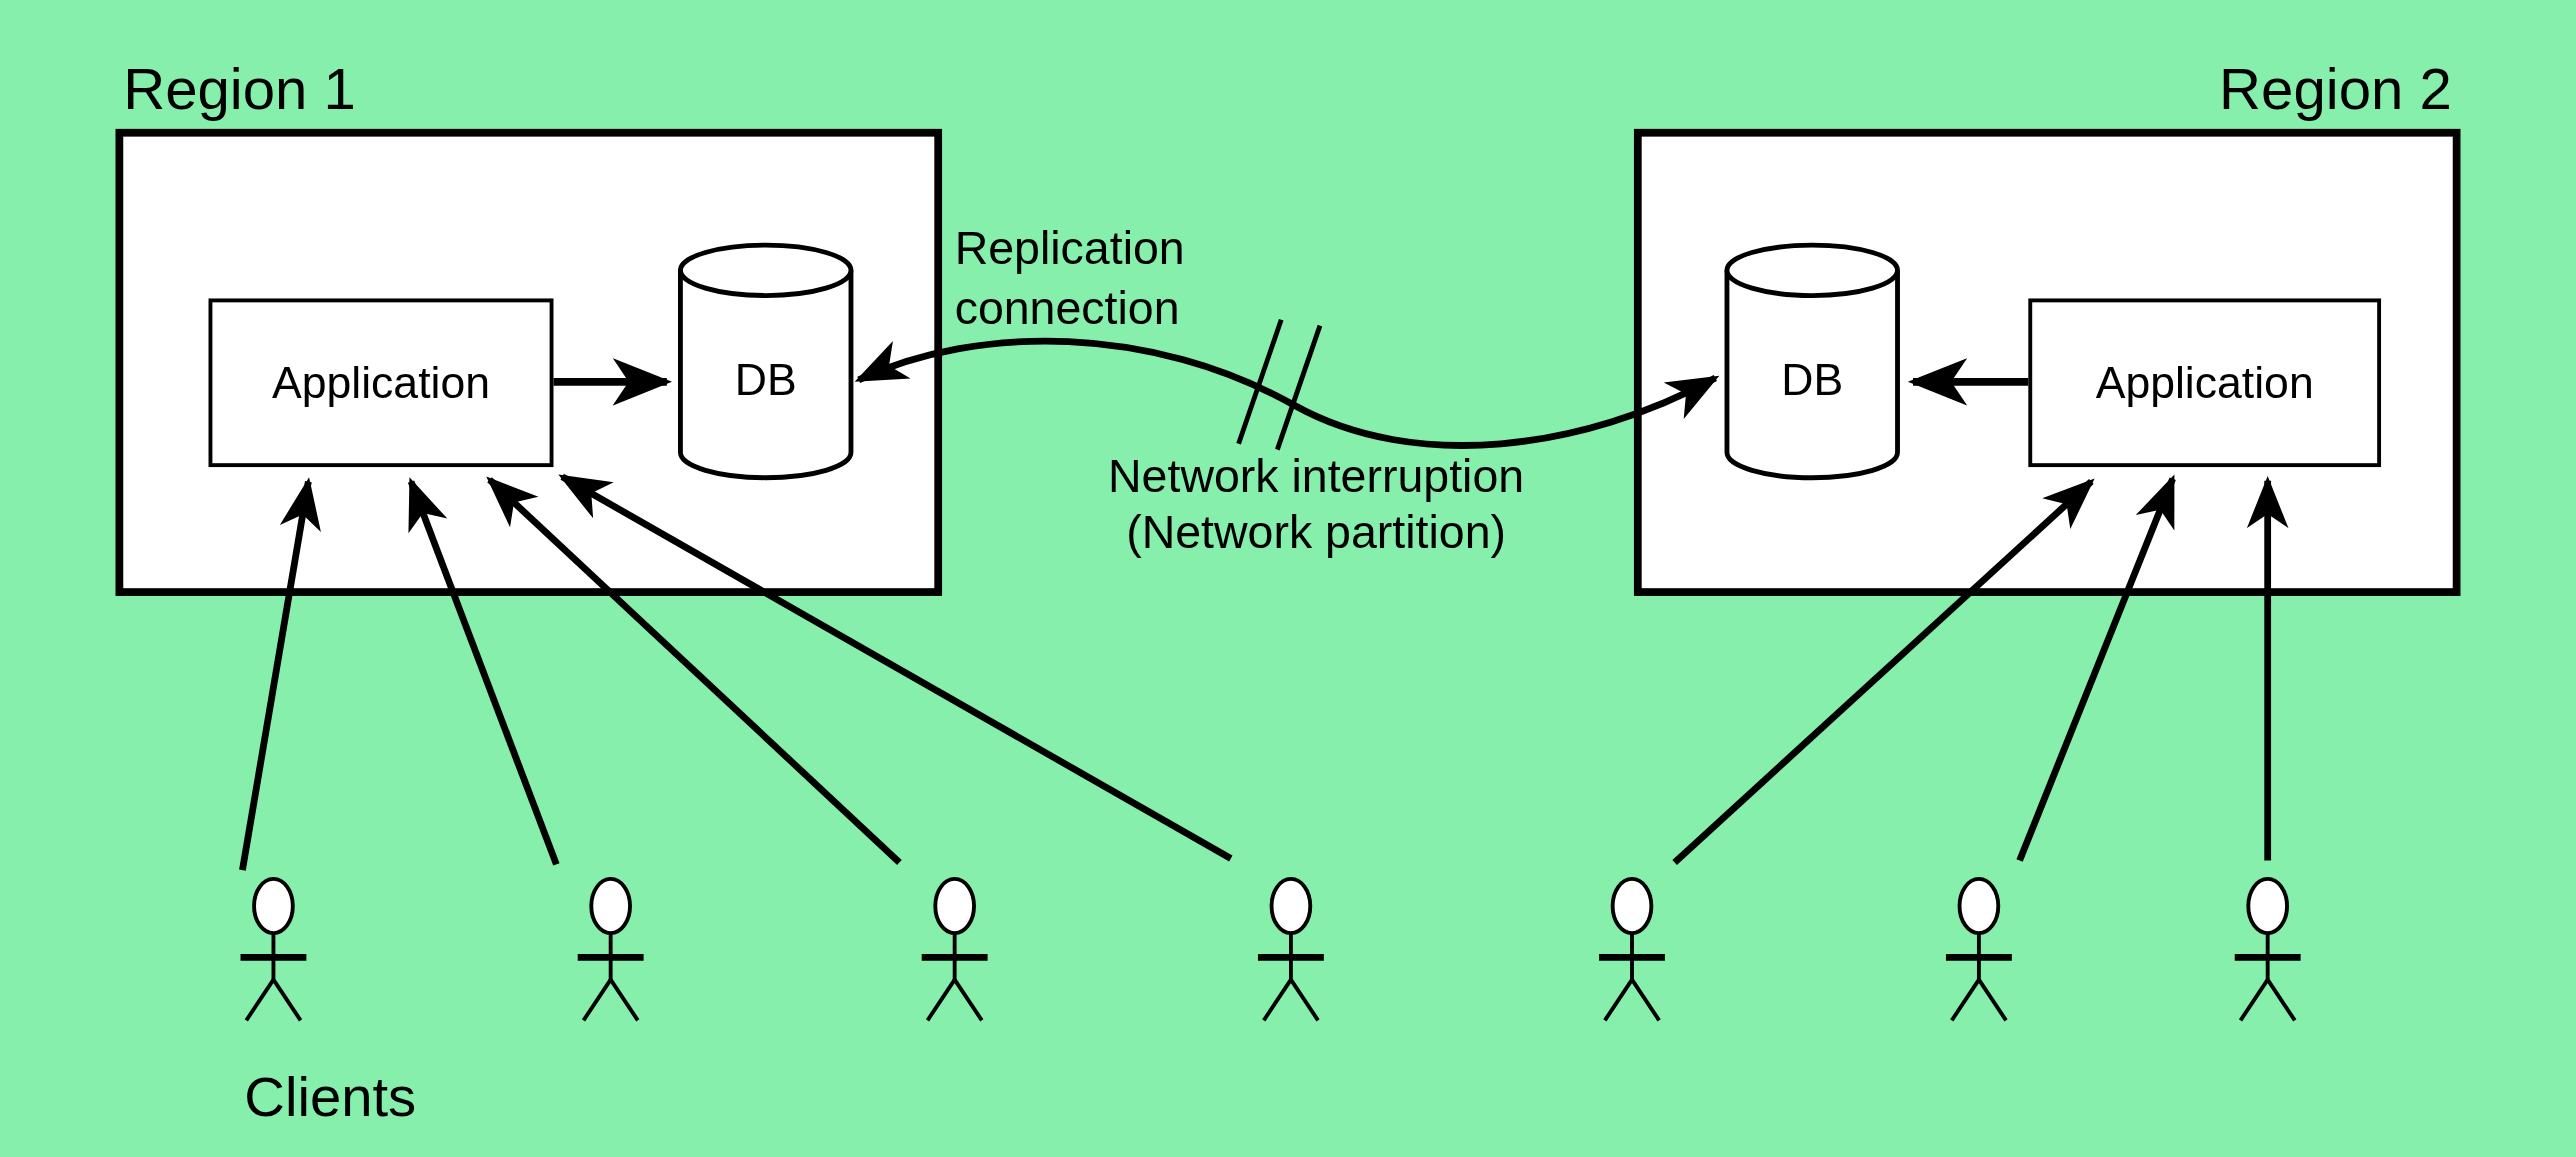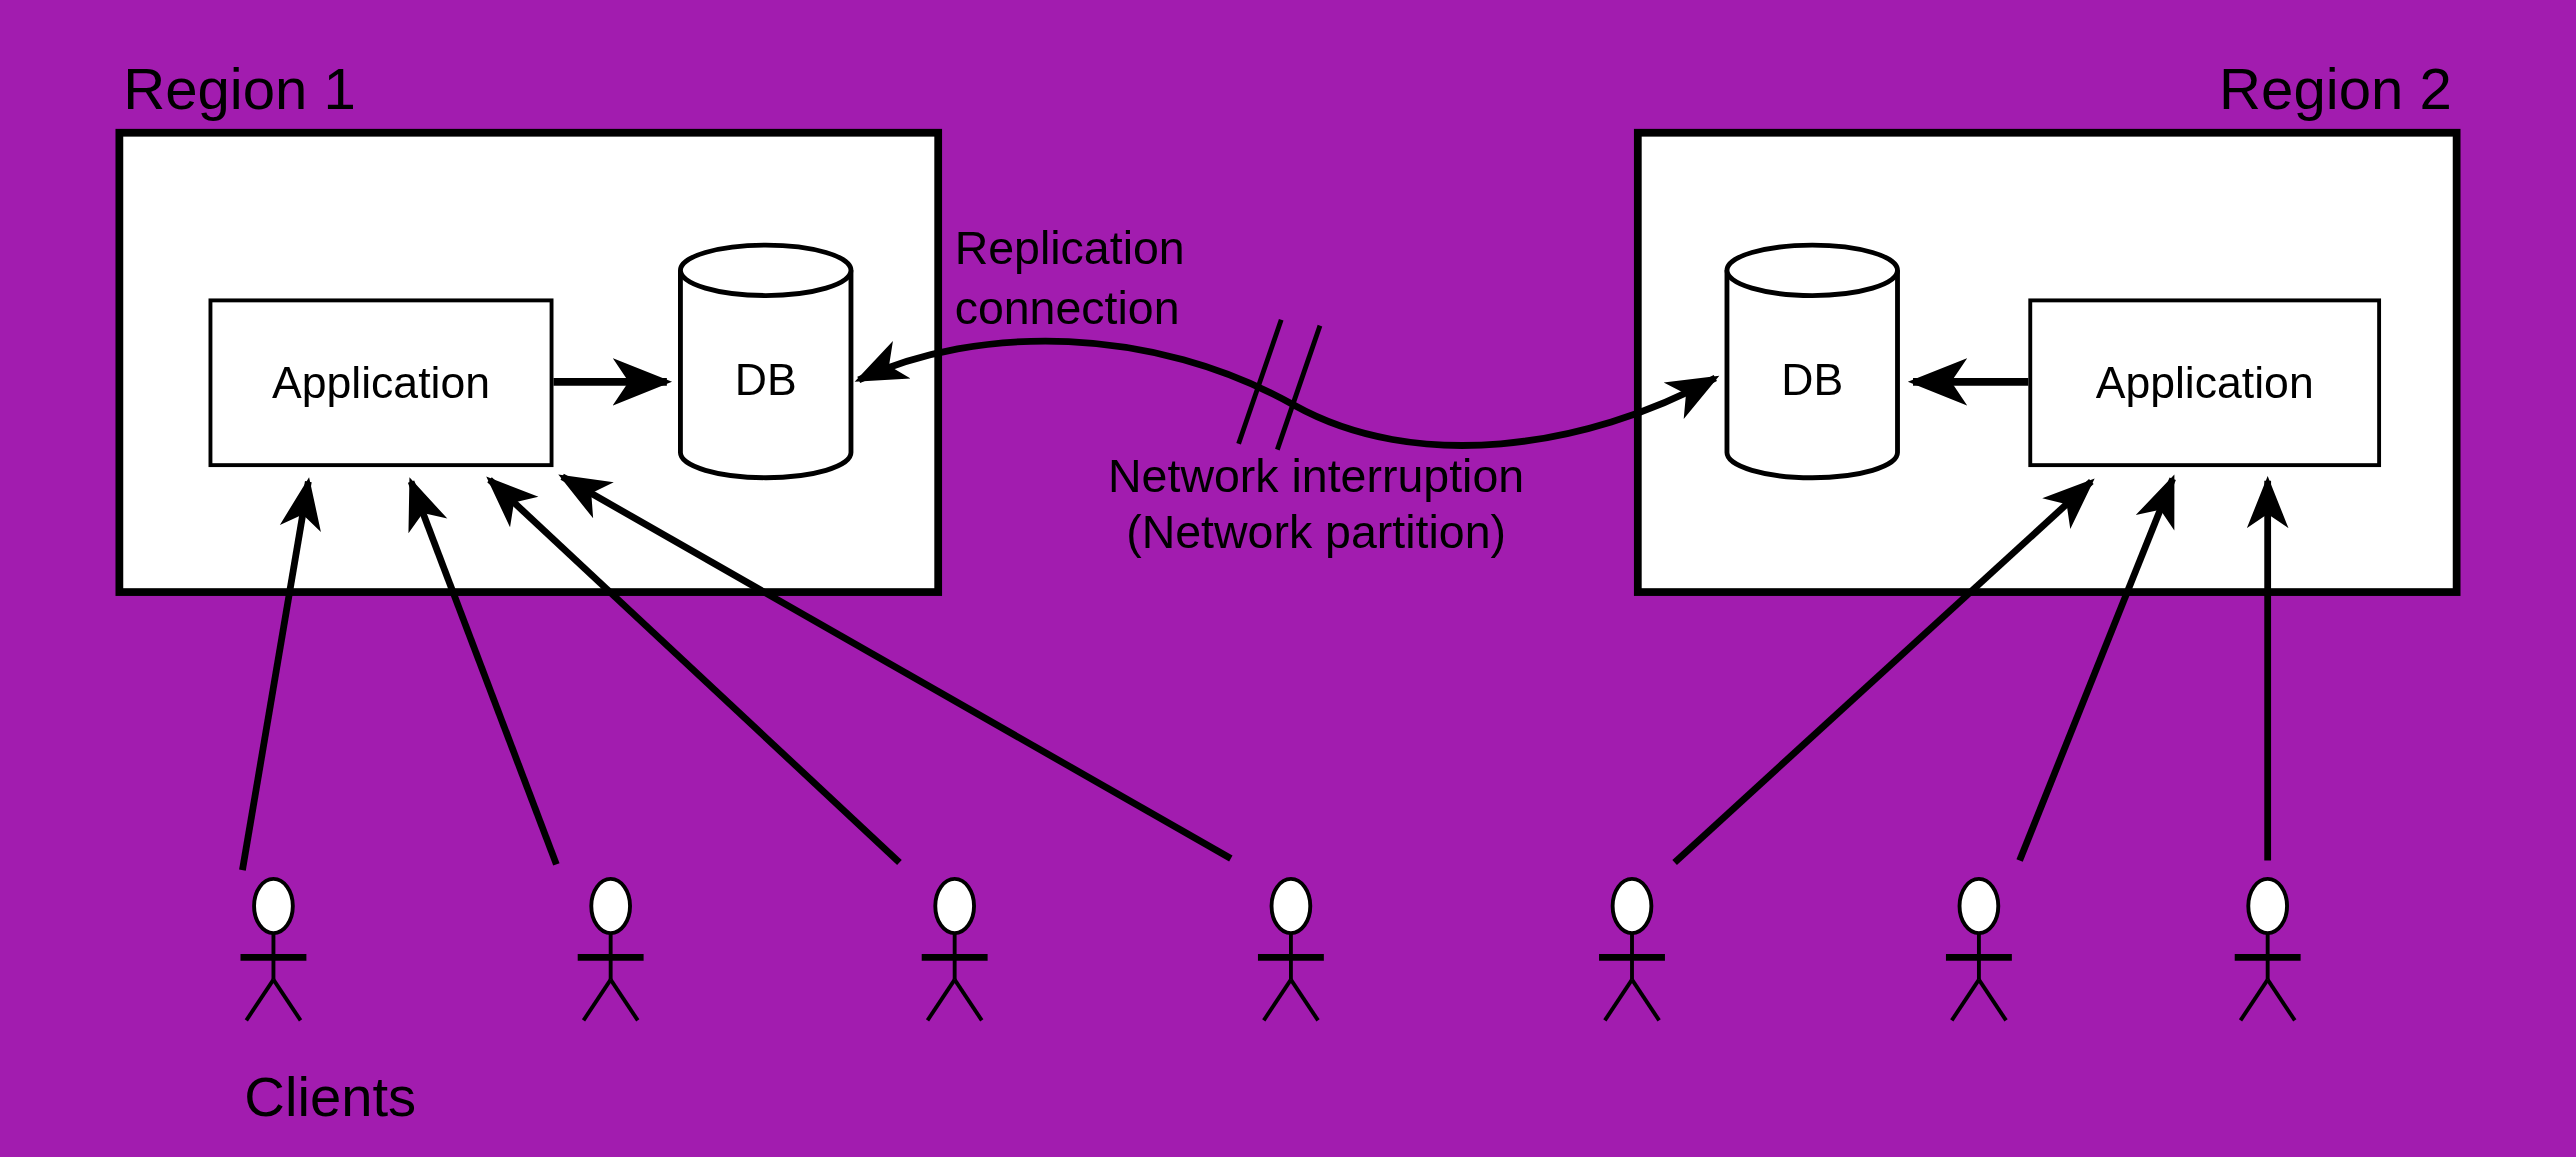--- a/index.html
+++ b/index.html
@@ -3,21 +3,21 @@
 <meta charset="utf-8">
 <style>
   html, body {
     margin: 0;
     padding: 0;
     background: #ffffff;
   }
   .canvas {
     width: 2576px;
     height: 1157px;
-    background: #a21caf;
+    background: #86efac;
     position: relative;
     text-align: right;
   }
   svg { display: block; }
   text {
     font-family: "Liberation Sans", "DejaVu Sans", sans-serif;
     fill: #000000;
   }
   .region-label  { font-size: 60px; }
   .node-label    { font-size: 46px; }

